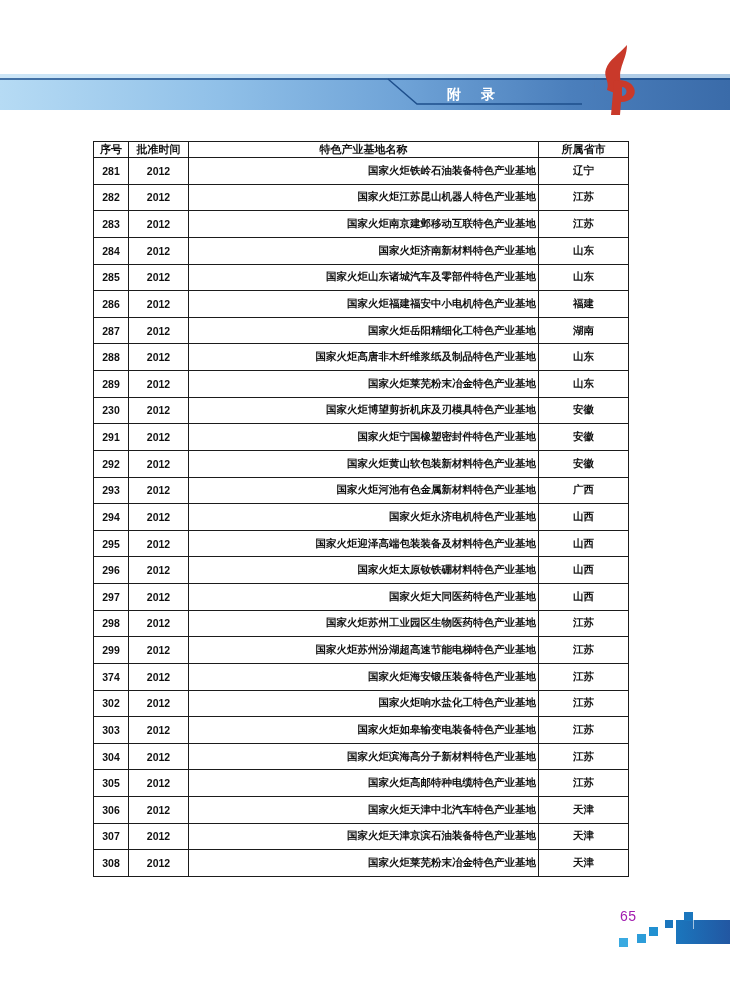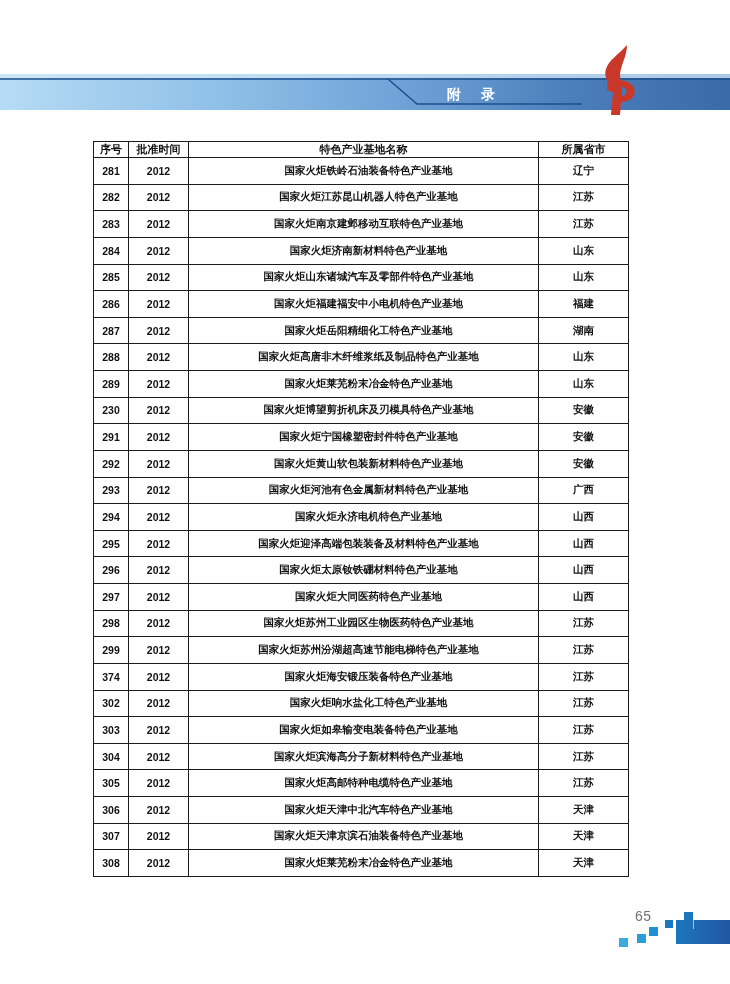--- a/index.html
+++ b/index.html
@@ -18,25 +18,25 @@
   
   .table-wrap { position:absolute; left:93px; top:141px; }
   table { border-collapse:collapse; table-layout:fixed; width:535px; height:736px;
     border:1.5px solid #1b1b1b; }
   col.c-no { width:35px; } col.c-year { width:60px; }
   col.c-name { width:350px; } col.c-prov { width:90px; }
   th, td { border:1px solid #1b1b1b; font-size:10.5px; font-weight:bold;
     color:#111111; text-align:center; vertical-align:middle; padding:0 2px;
     overflow:hidden; white-space:nowrap; }
   th { font-size:11px; }
-  td.name-cell { text-align:center; padding-left:12px; }
+  td.name-cell { text-align:right; padding-left:12px; }
 
   
   .pageno { position:absolute; left:620px; top:908px; font-size:14px;
-    color:#737373; letter-spacing:0.5px;margin-left:15px; }
+    color:#a21caf; letter-spacing:0.5px; }
   .mosaic { position:absolute; left:612px; top:906px; width:118px; height:42px; }
 </style>
 </head>
 <body>
 
 <div class="page">
 
   <div class="band">
     <svg width="730" height="36" viewBox="0 0 730 36">
       <defs>

